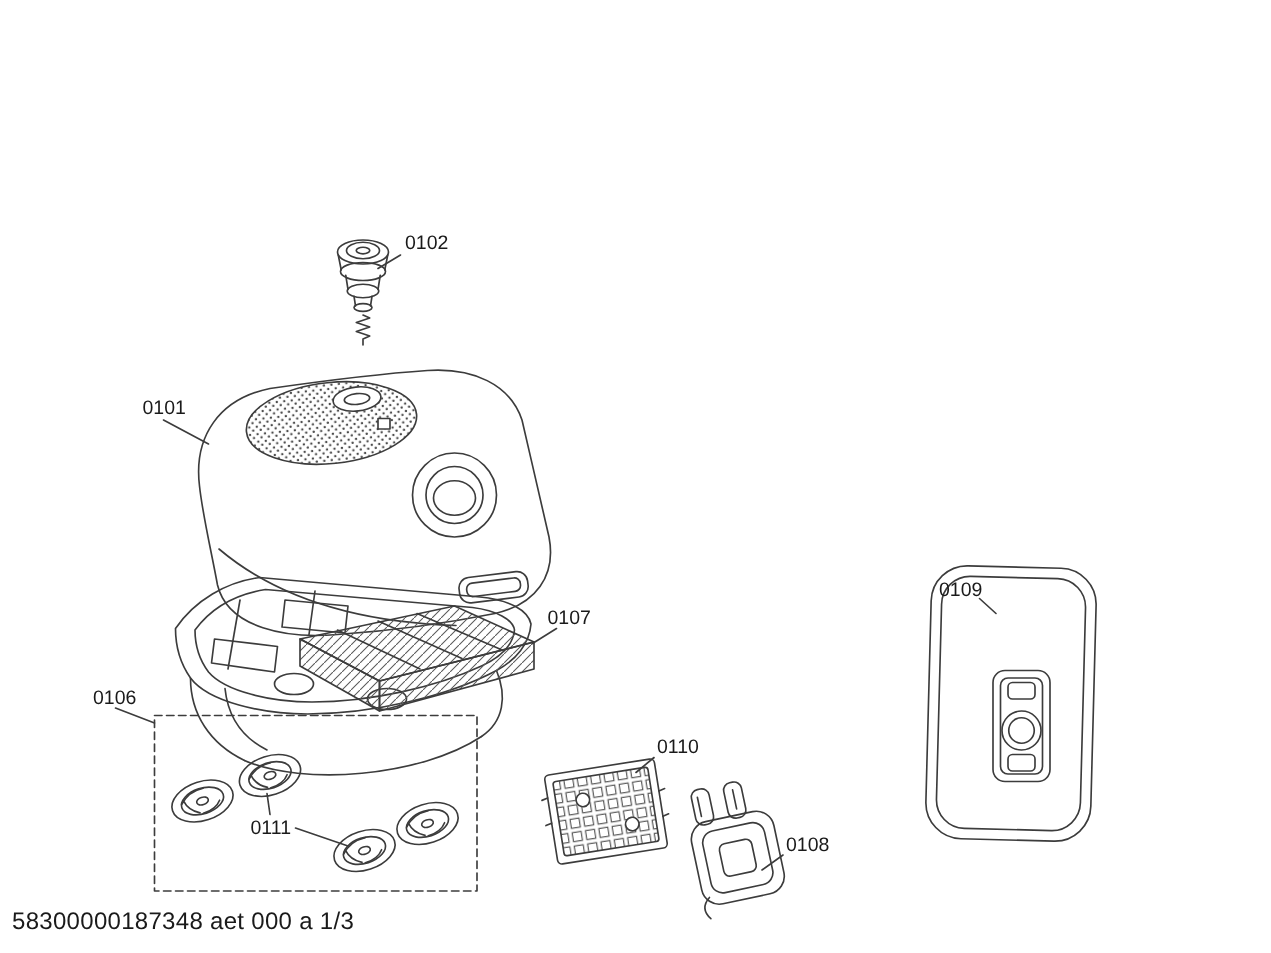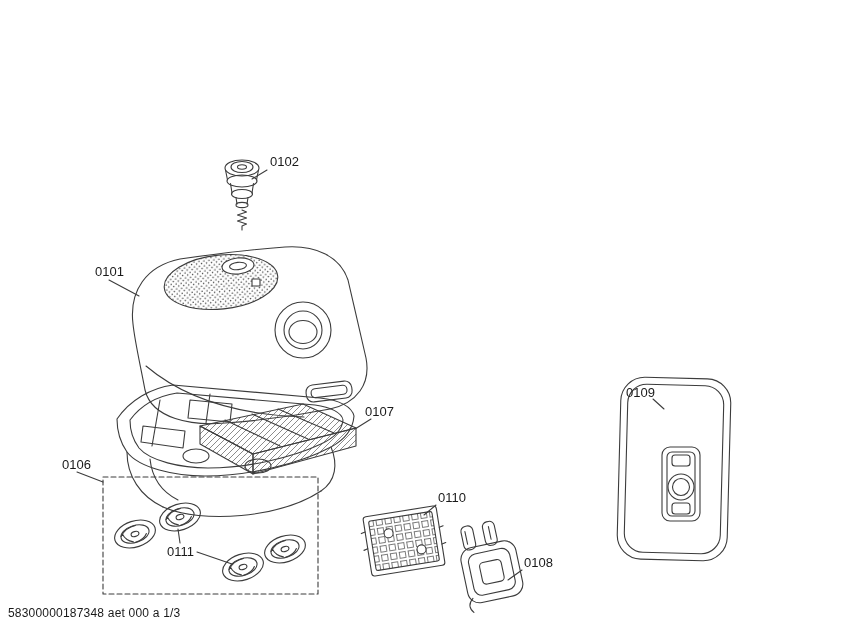--- a/index.html
+++ b/index.html
@@ -8,21 +8,21 @@
     width:784px; height:635px;
     background:#ffffff;
     overflow:hidden;
     font-family:"Liberation Sans", sans-serif;
     margin-top:28px;
   }
   svg { position:absolute; left:0; top:0; }
   .footer {
     position:absolute;
     left:8px; top:578px;
-    font-size:12px;
+    font-size:16px;
     color:#1a1a1a;
     letter-spacing:0.2px;
     text-align:right;
   }
 </style>
 </head>
 <body>
 
 <div class="stage">
 

